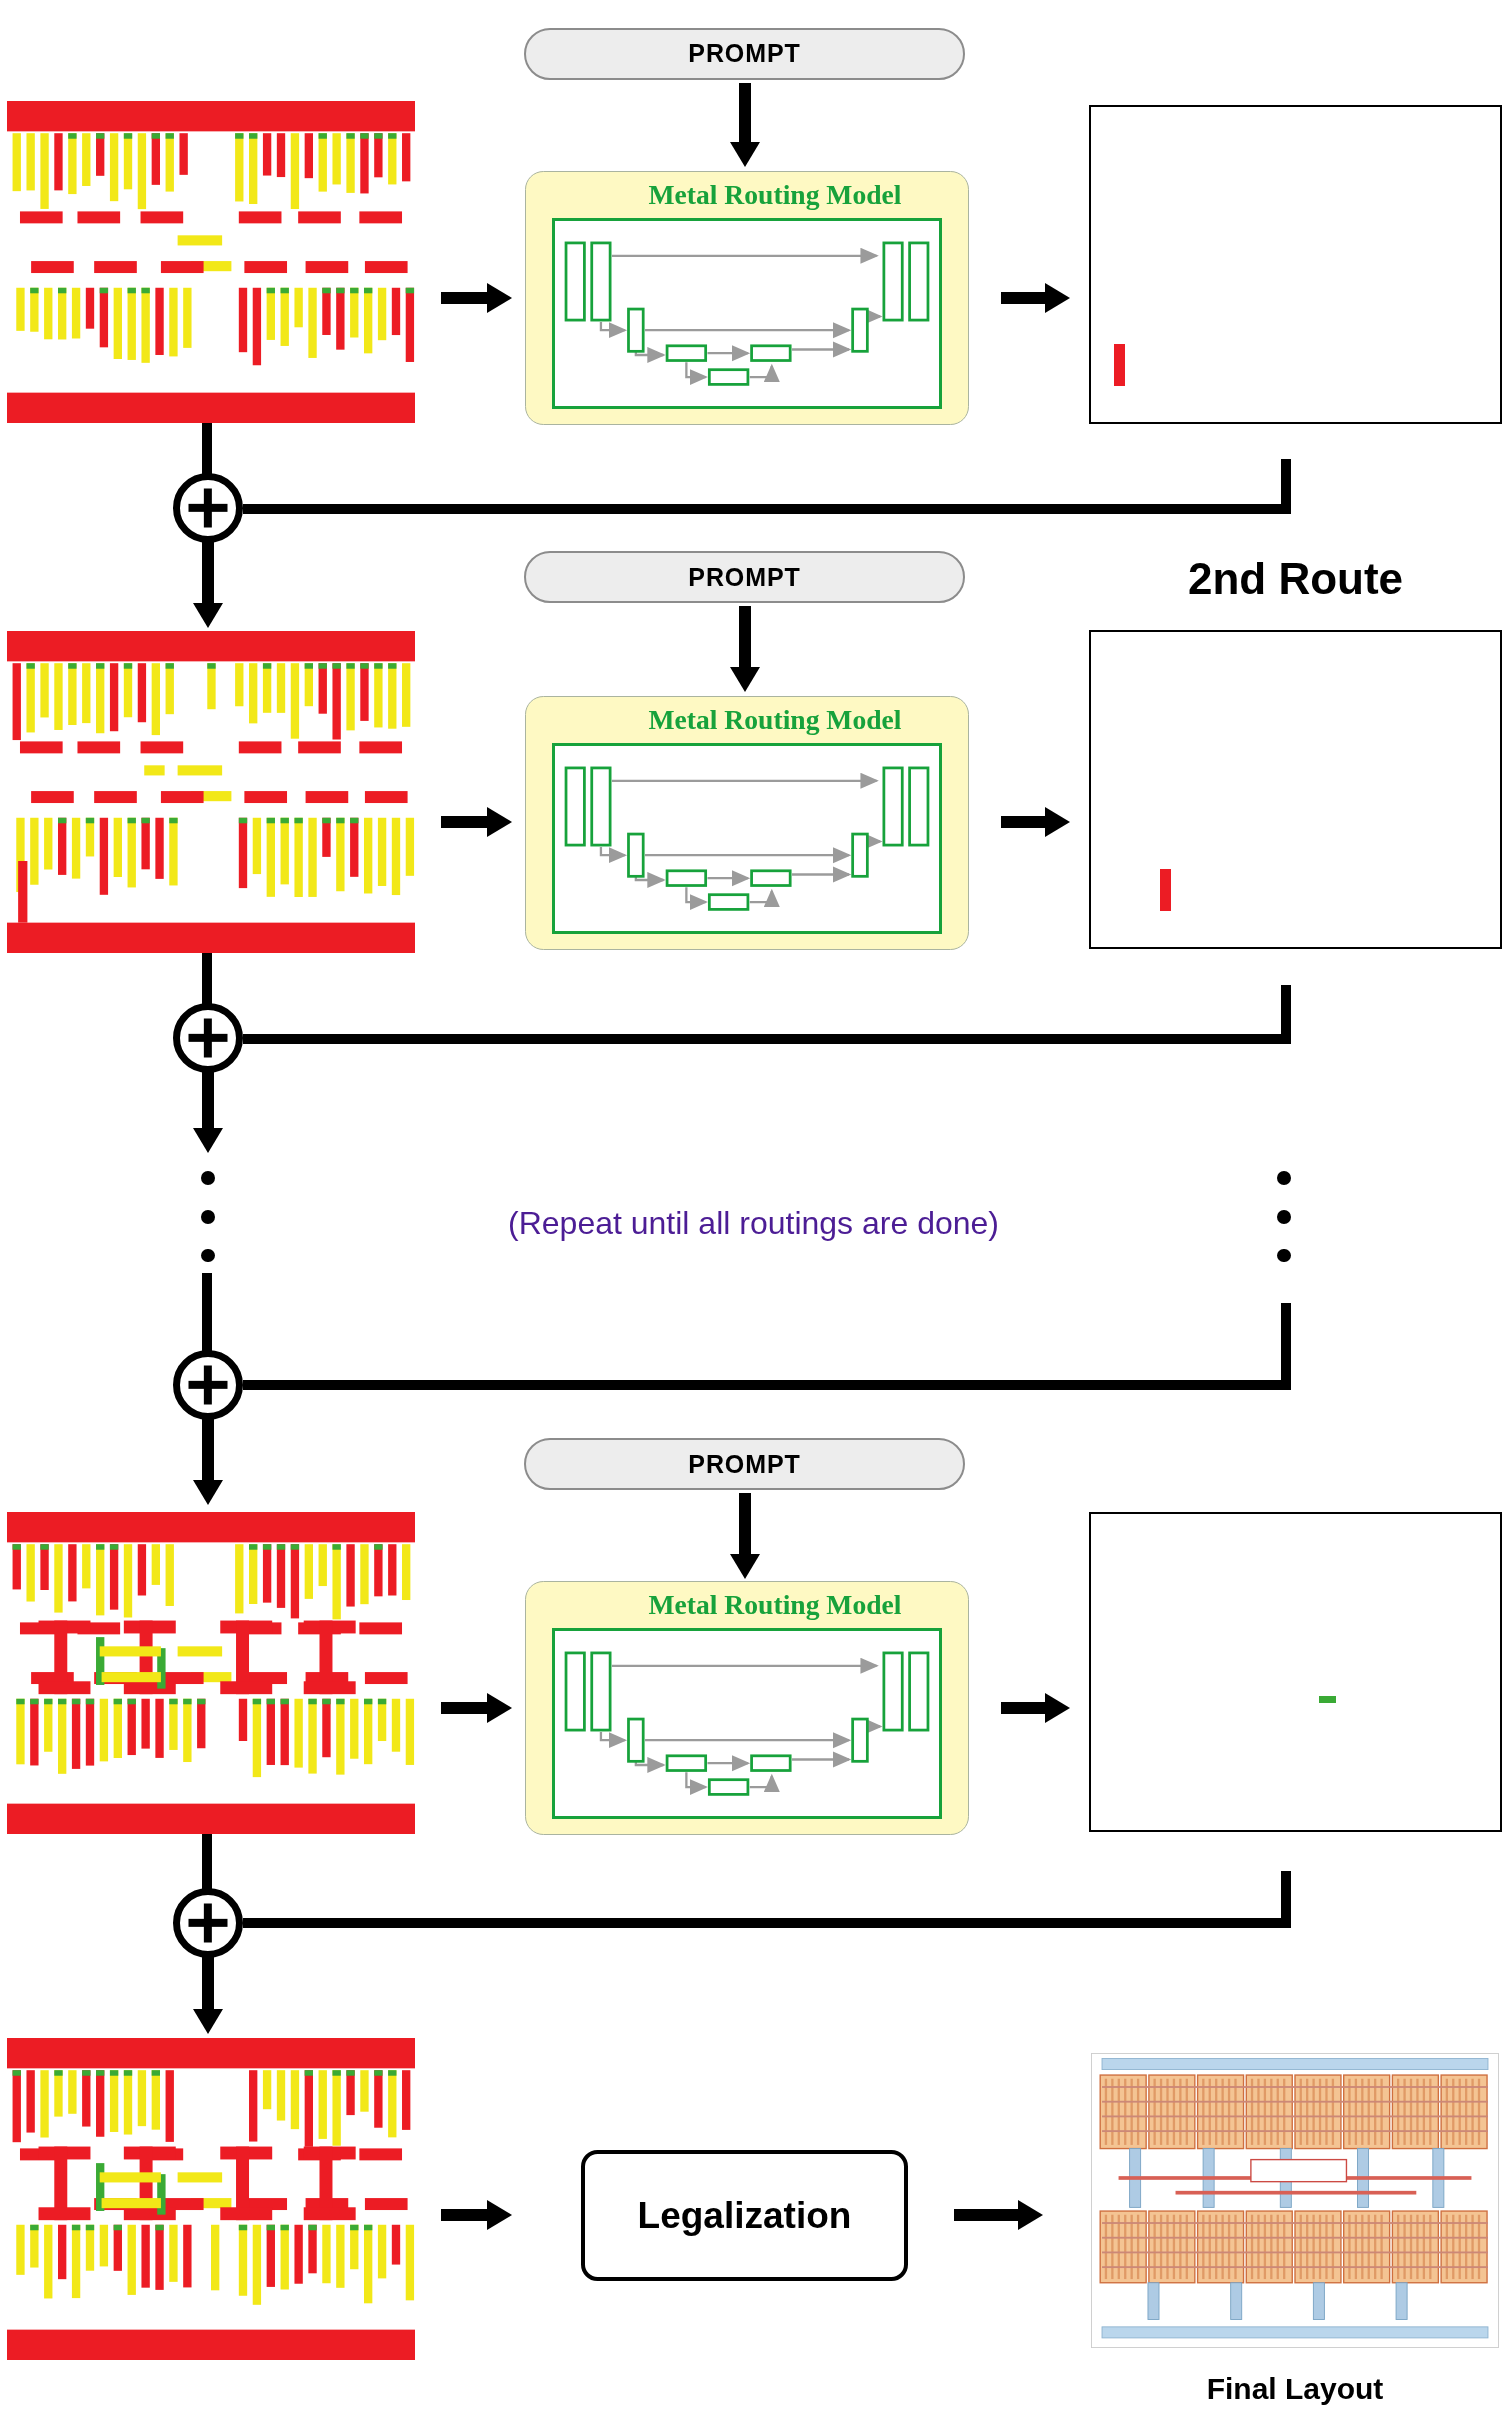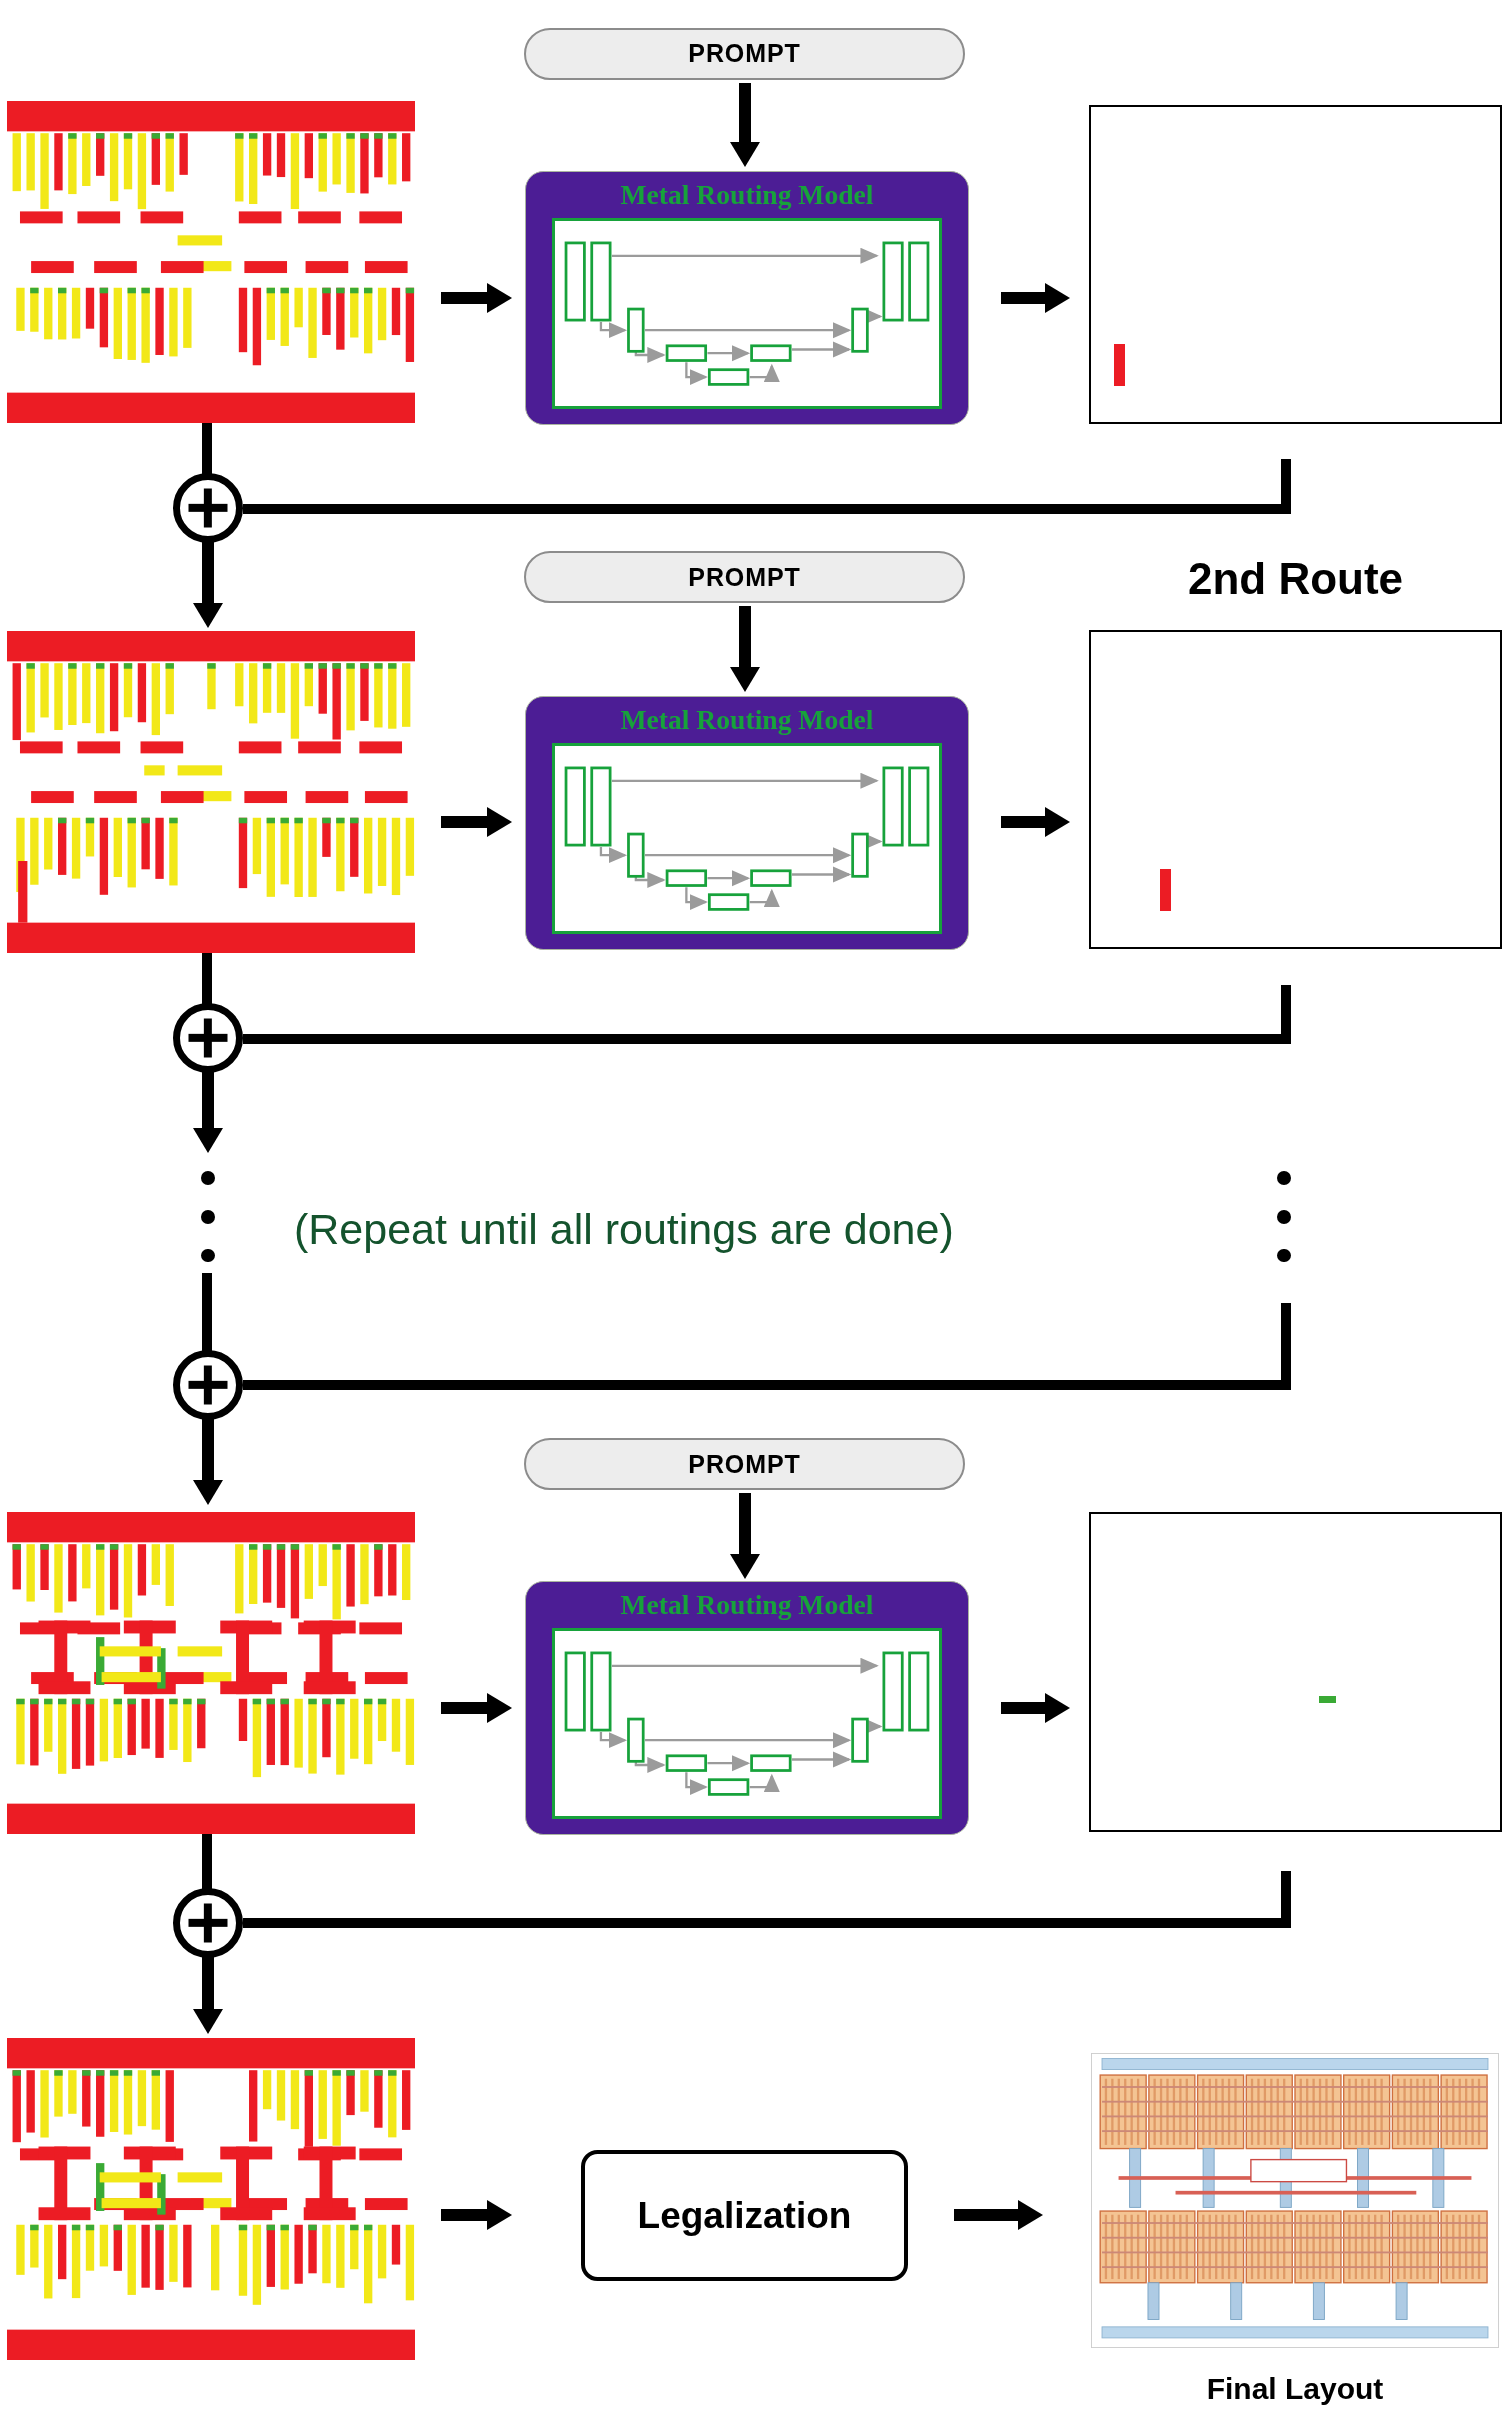--- a/index.html
+++ b/index.html
@@ -19,34 +19,34 @@
   .hline { position:absolute; height:10px; background:#000; }
   .vline { position:absolute; width:10px; background:#000; }
 
   .plus-circle { position:absolute; width:70px; height:70px; border:7.3px solid #000; border-radius:50%; background:#fff; }
   .plus-circle::before { content:""; position:absolute; left:50%; top:50%; transform:translate(-50%,-50%); width:39px; height:8.3px; background:#000; }
   .plus-circle::after  { content:""; position:absolute; left:50%; top:50%; transform:translate(-50%,-50%); width:8.3px; height:39px; background:#000; }
 
   .prompt { position:absolute; width:441px; height:52px; background:#ededed; border:2.8px solid #8c8c8c; border-radius:27px;
     display:flex; align-items:center; justify-content:center; font-weight:bold; font-size:25px; letter-spacing:0.9px; color:#000; }
 
-  .model { position:absolute; width:444px; height:254px; background:#4c1d95; border:1.8px solid #aab4a0; border-radius:18.4px; }
+  .model { position:absolute; width:444px; height:254px; background:#fef9c3; border:1.8px solid #aab4a0; border-radius:18.4px;padding-left:28px; }
   .model-title { position:absolute; top:7.3px; width:100%; text-align:center; font-family:"Liberation Serif", serif;
     font-weight:bold; font-size:27.6px; color:#17a23b; }
   .unet-frame { position:absolute; left:26px; right:26px; top:46px; bottom:14.7px; background:#fff; border:3.7px solid #17a23b; }
   .unet { width:100%; height:100%; display:block; }
 
   .route-title { position:absolute; width:413px; text-align:center; font-weight:bold; font-size:44px; color:#000; }
   .route-box { position:absolute; width:413px; background:#fff; border:2.8px solid #000; }
   .tick { position:absolute; background:#ec1c24; }
   .dash-mark { position:absolute; background:#3aaa35; }
 
   .dots { position:absolute; display:flex; flex-direction:column; gap:25px; }
   .dot { width:13.8px; height:13.8px; border-radius:50%; background:#000; }
-  .repeat-text { position:absolute; text-align:left; font-size:43px; color:#14532d; }
+  .repeat-text { position:absolute; text-align:center; font-size:32px; color:#4c1d95; }
 
   .legal { position:absolute; width:327px; height:131px; background:#fff; border:4.6px solid #000; border-radius:16.5px;
     display:flex; align-items:center; justify-content:center; font-weight:bold; font-size:37px; color:#000; }
   .final-title { position:absolute; text-align:center; font-weight:bold; font-size:30px; color:#000; }
 </style>
 </head>
 <body>
 
 <div id="canvas">
 

